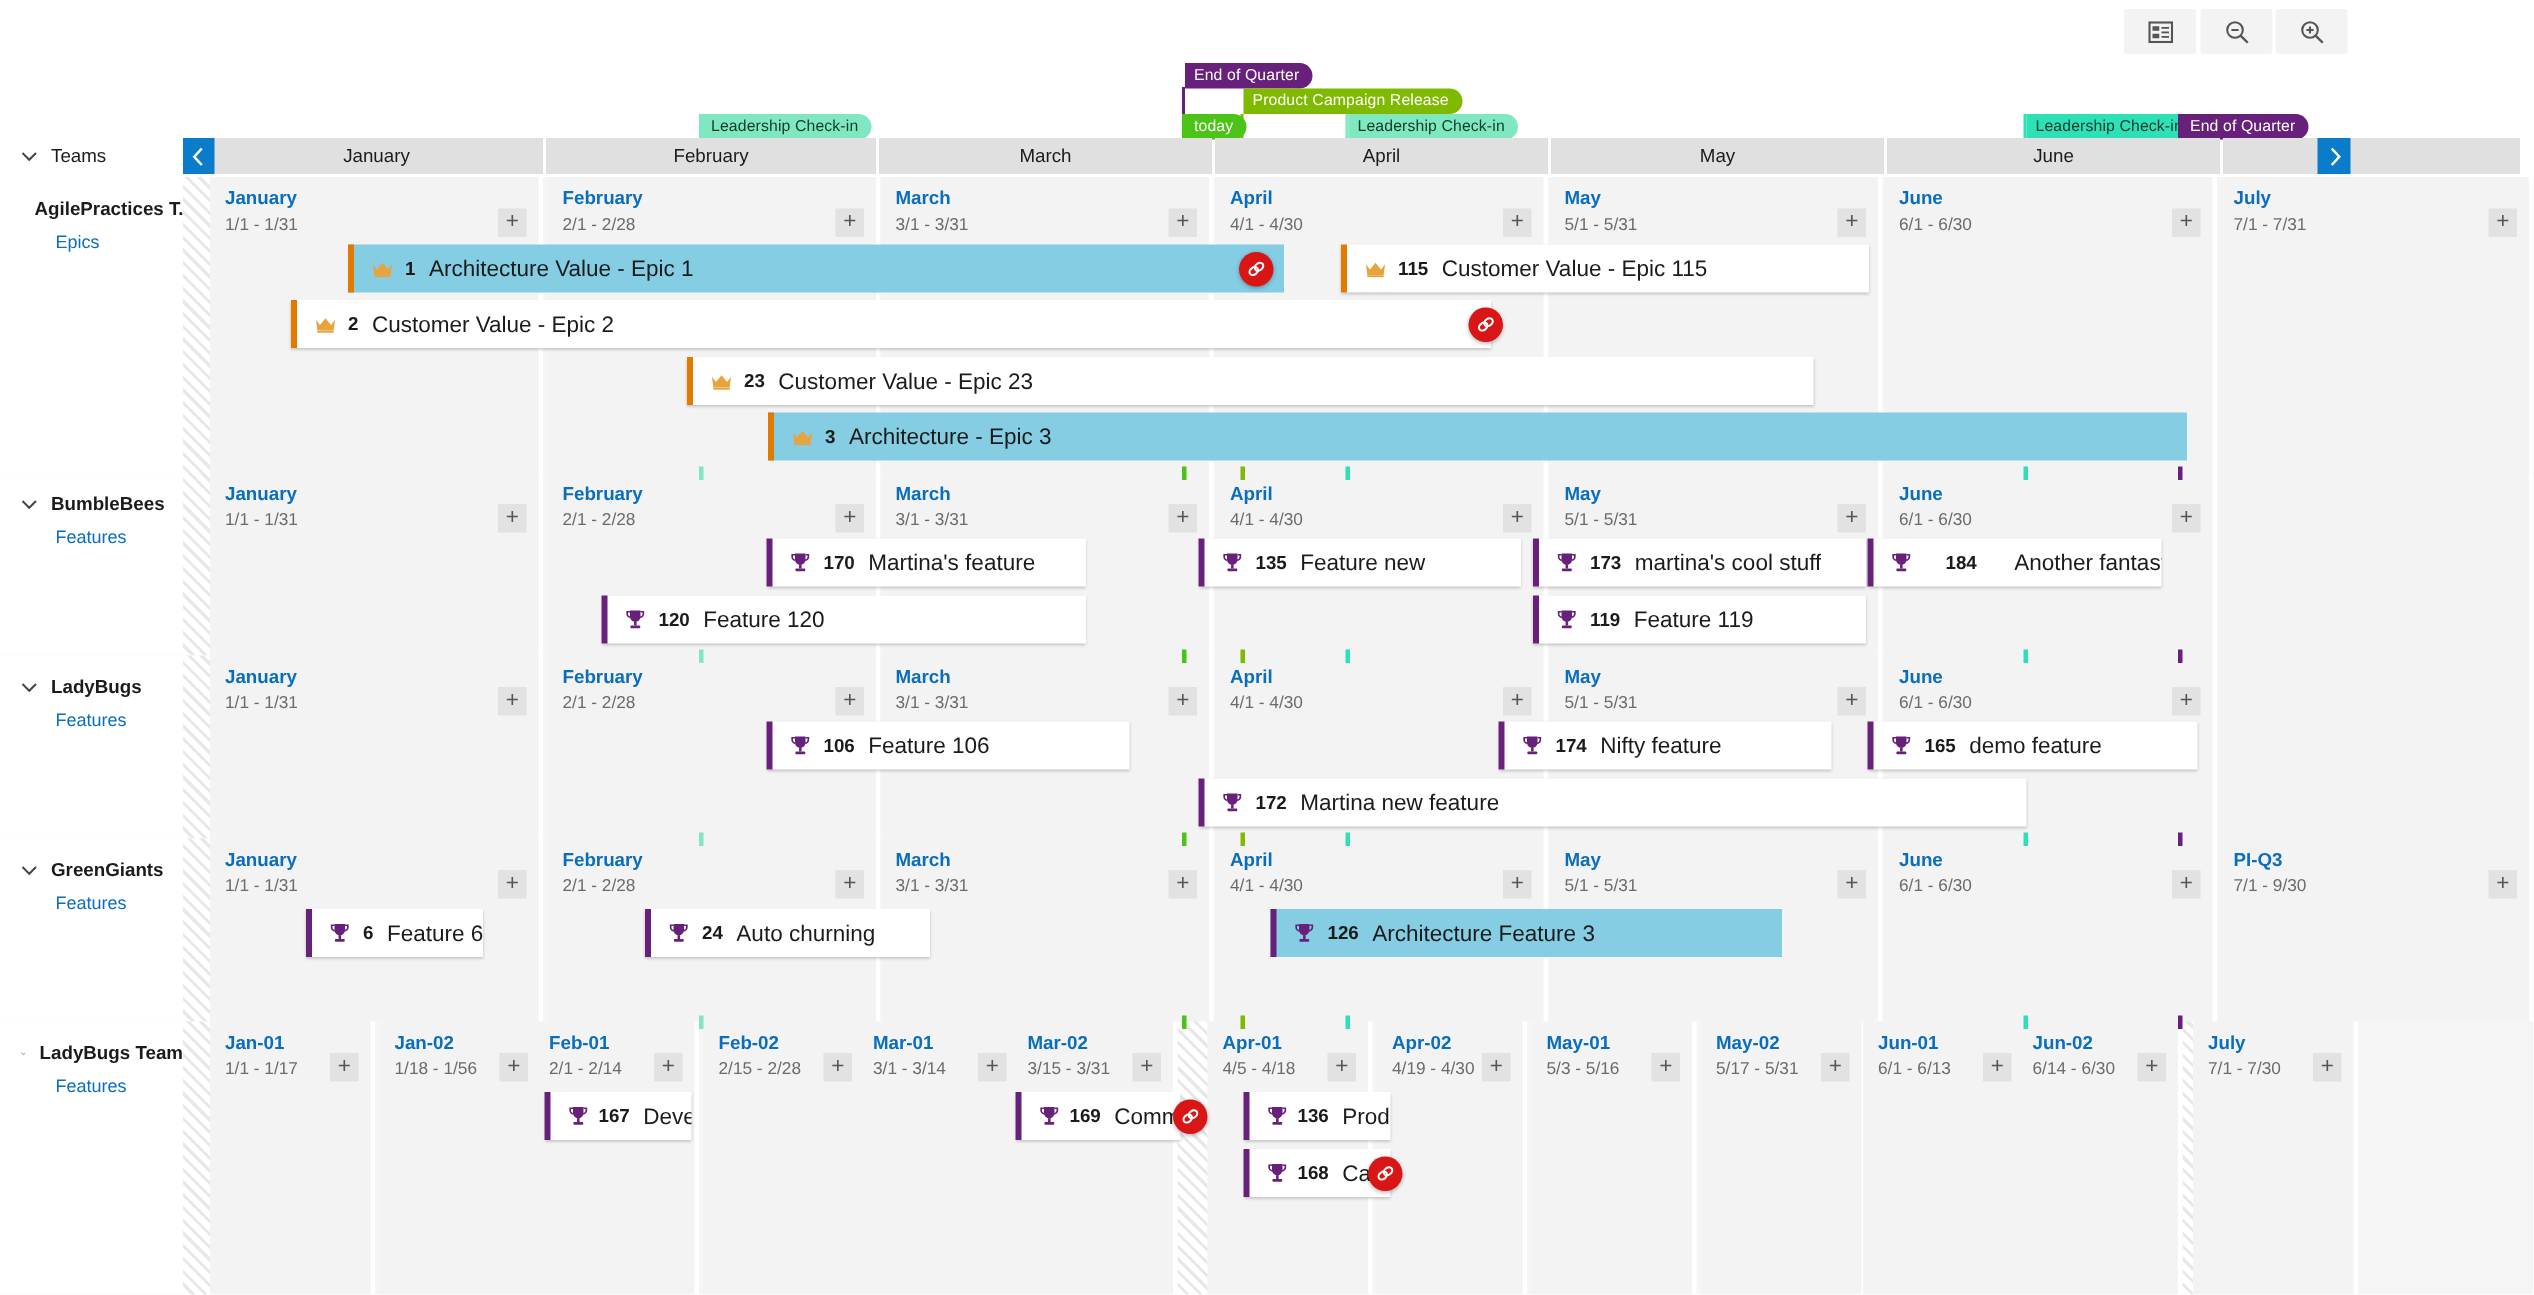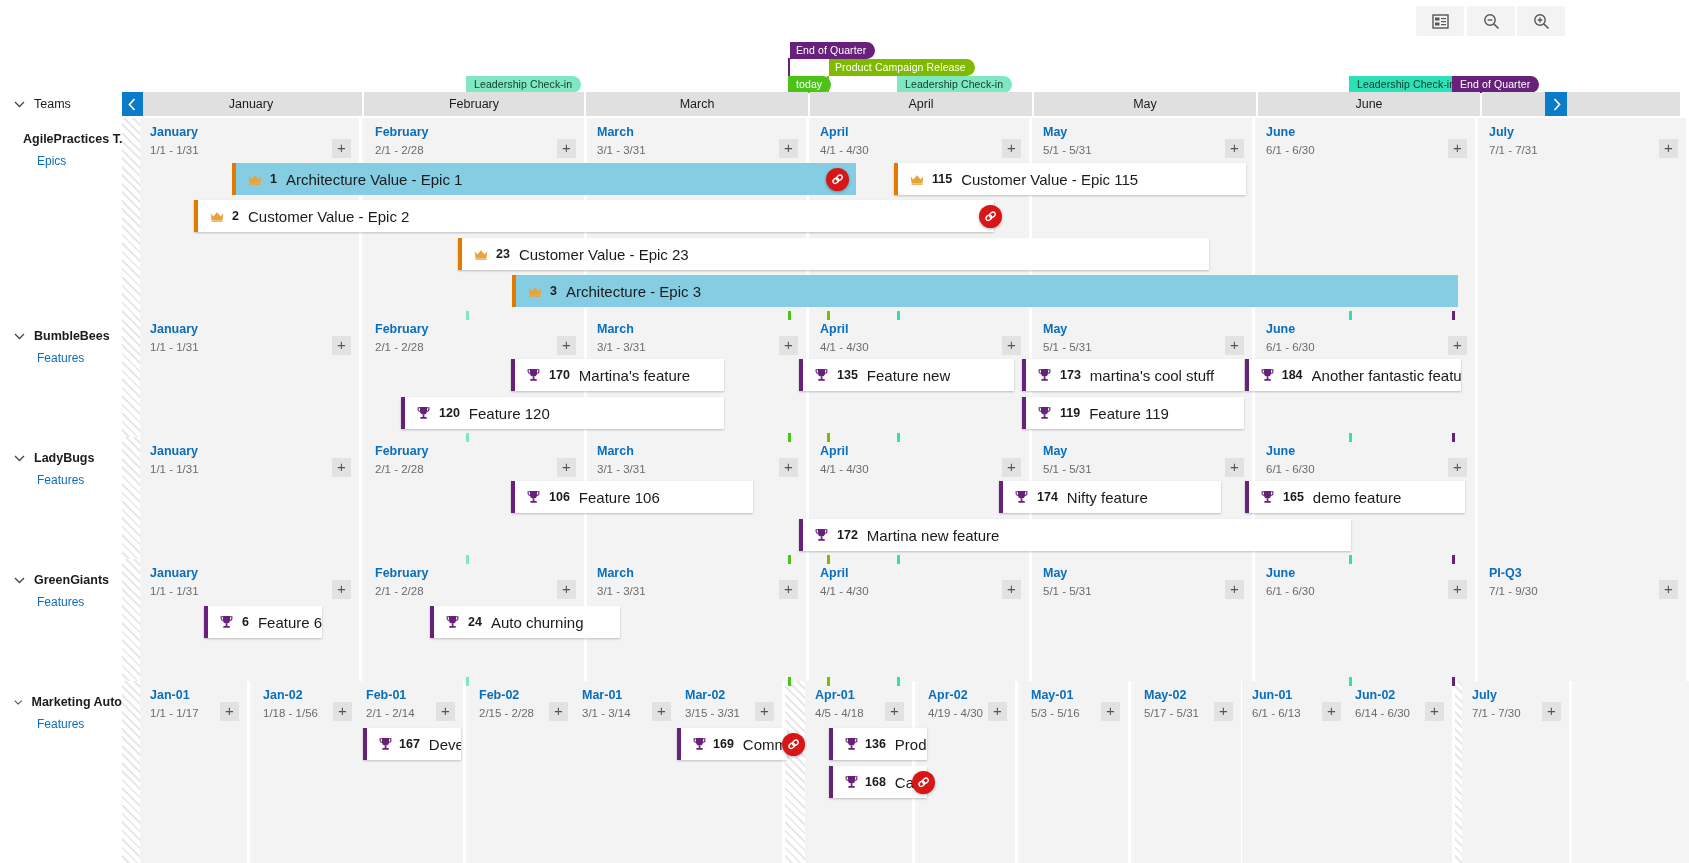--- a/index.html
+++ b/index.html
@@ -391,21 +391,21 @@
                 <path d="M3 1 h7 v4.1 a3.5 3.5 0 0 1 -7 0 Z" fill="#68217a"></path>
                 <path d="M3 1.8 H1.1 v1.5 a2.2 2.2 0 0 0 2.2 2.2" fill="none" stroke="#68217a" stroke-width="1.1"></path>
                 <path d="M10 1.8 H11.9 v1.5 a2.2 2.2 0 0 1 -2.2 2.2" fill="none" stroke="#68217a" stroke-width="1.1"></path>
                 <rect x="5.7" y="8.4" width="1.7" height="2.6" fill="#68217a"></rect>
                 <rect x="3.3" y="11" width="6.5" height="1.8" rx="0.5" fill="#68217a"></rect>
               </svg>
             </span>
             <span class="card-id">173</span>
             <span class="card-title">martina's cool stuff</span>
           </div>
-          <div class="card" style="left: 1123px; width: 216px; top: 44px;">
+          <div class="card" style="left: 1123px; width: 196px; top: 44px; gap: 16px;">
             <span class="card-accent" style="background:#68217a"></span>
             <span class="card-ico">
               <svg width="13" height="14" viewBox="0 0 13 14">
                 <path d="M3 1 h7 v4.1 a3.5 3.5 0 0 1 -7 0 Z" fill="#68217a"></path>
                 <path d="M3 1.8 H1.1 v1.5 a2.2 2.2 0 0 0 2.2 2.2" fill="none" stroke="#68217a" stroke-width="1.1"></path>
                 <path d="M10 1.8 H11.9 v1.5 a2.2 2.2 0 0 1 -2.2 2.2" fill="none" stroke="#68217a" stroke-width="1.1"></path>
                 <rect x="5.7" y="8.4" width="1.7" height="2.6" fill="#68217a"></rect>
                 <rect x="3.3" y="11" width="6.5" height="1.8" rx="0.5" fill="#68217a"></rect>
               </svg>
             </span>
@@ -614,29 +614,43 @@
                 <path d="M3 1 h7 v4.1 a3.5 3.5 0 0 1 -7 0 Z" fill="#68217a"></path>
                 <path d="M3 1.8 H1.1 v1.5 a2.2 2.2 0 0 0 2.2 2.2" fill="none" stroke="#68217a" stroke-width="1.1"></path>
                 <path d="M10 1.8 H11.9 v1.5 a2.2 2.2 0 0 1 -2.2 2.2" fill="none" stroke="#68217a" stroke-width="1.1"></path>
                 <rect x="5.7" y="8.4" width="1.7" height="2.6" fill="#68217a"></rect>
                 <rect x="3.3" y="11" width="6.5" height="1.8" rx="0.5" fill="#68217a"></rect>
               </svg>
             </span>
             <span class="card-id">24</span>
             <span class="card-title">Auto churning</span>
           </div>
+          <div class="card sel" style="left: 725px; width: 341px; top: 47px;">
+            <span class="card-accent" style="background:#68217a"></span>
+            <span class="card-ico">
+              <svg width="13" height="14" viewBox="0 0 13 14">
+                <path d="M3 1 h7 v4.1 a3.5 3.5 0 0 1 -7 0 Z" fill="#68217a"></path>
+                <path d="M3 1.8 H1.1 v1.5 a2.2 2.2 0 0 0 2.2 2.2" fill="none" stroke="#68217a" stroke-width="1.1"></path>
+                <path d="M10 1.8 H11.9 v1.5 a2.2 2.2 0 0 1 -2.2 2.2" fill="none" stroke="#68217a" stroke-width="1.1"></path>
+                <rect x="5.7" y="8.4" width="1.7" height="2.6" fill="#68217a"></rect>
+                <rect x="3.3" y="11" width="6.5" height="1.8" rx="0.5" fill="#68217a"></rect>
+              </svg>
+            </span>
+            <span class="card-id">126</span>
+            <span class="card-title">Architecture Feature 3</span>
+          </div>
         </div>
       </div>
       <div class="lane" style="top: 681px; height: 182px;">
         <div class="lane-label">
           <div class="lane-name">
             <svg width="11" height="7" viewBox="0 0 11 7">
               <polyline points="1,1 5.5,5.5 10,1" fill="none" stroke="#444" stroke-width="1.3"></polyline>
             </svg>
-            <span>Marketing Auto</span>
+            <span>LadyBugs Team</span>
           </div>
           <div class="lane-type">Features</div>
         </div>
         <div class="lane-body">
           <div class="hatch" style="left: 0px; width: 18px;"></div>
           <div class="hatch" style="left: 663px; width: 20px;"></div>
           <div class="hatch" style="left: 1333px; width: 7px;"></div>
           <div class="col" style="left: 18px; width: 110px;">
             <div class="col-title">Jan-01</div>
             <div class="col-dates">1/1 - 1/17</div>

